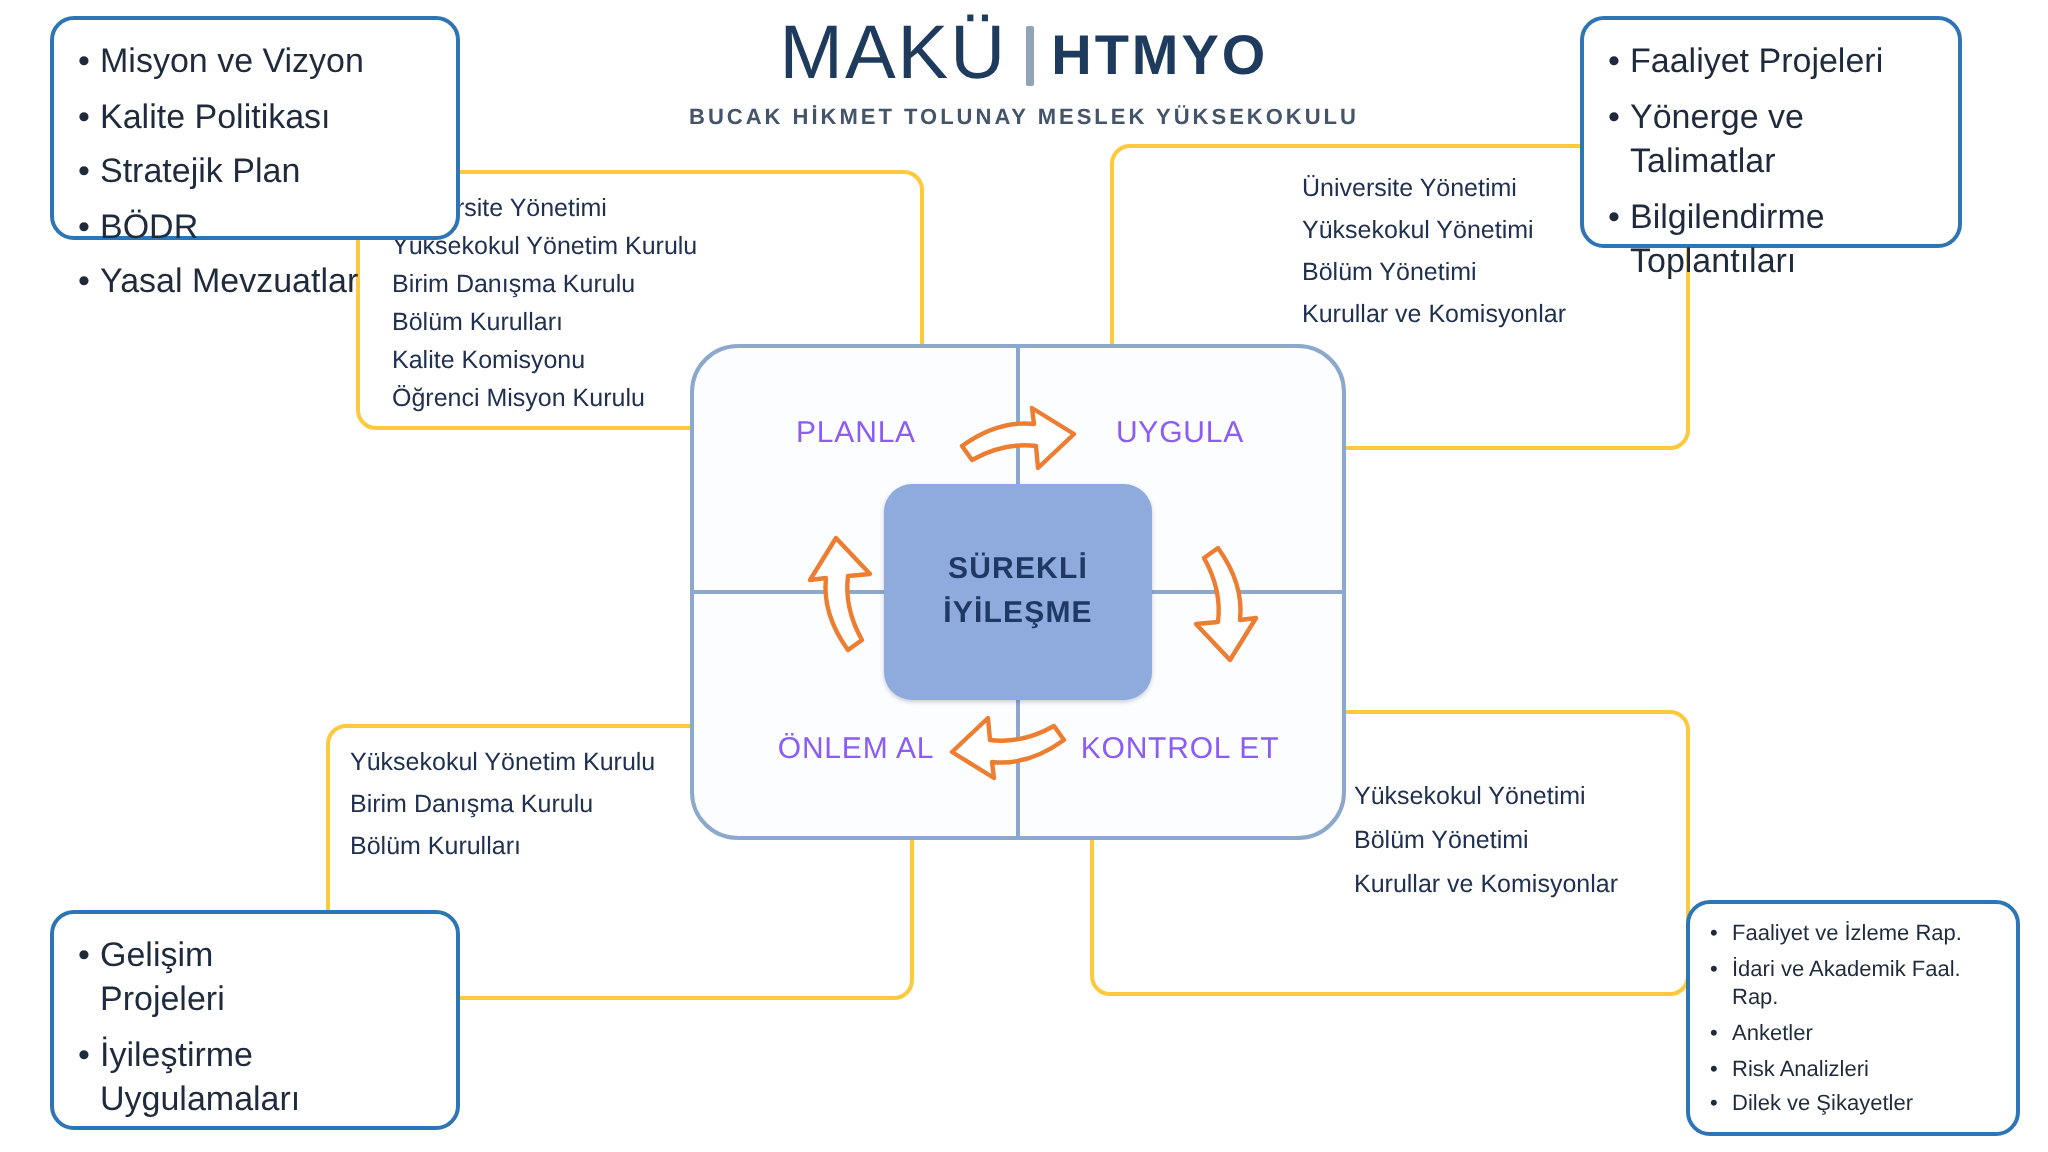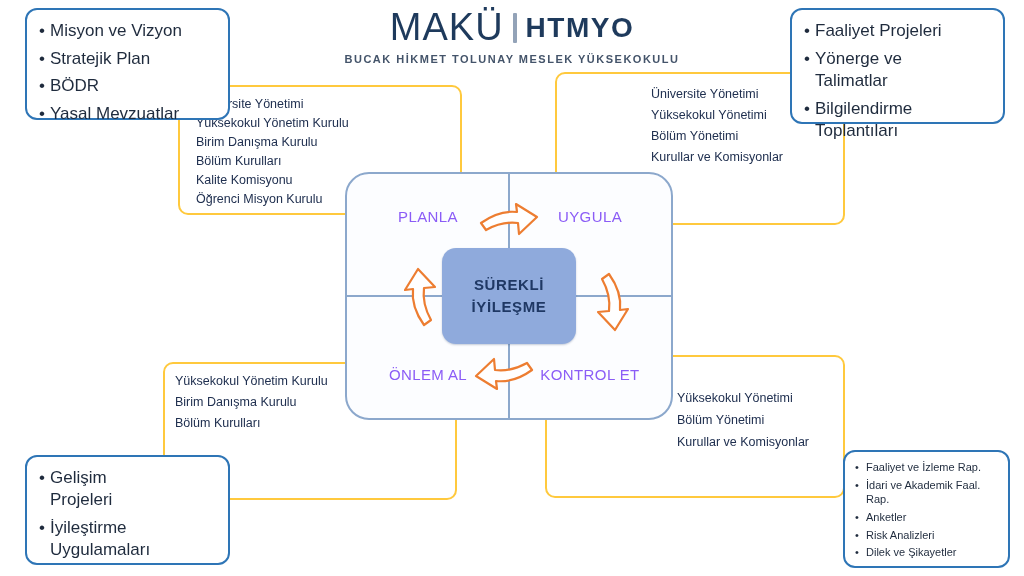--- a/index.html
+++ b/index.html
@@ -16,21 +16,21 @@
   .logo-sub{font-size:28px;font-weight:700;color:var(--logo-navy);letter-spacing:1.5px}
   .logo-subtitle{margin-top:4px;font-size:11px;font-weight:600;letter-spacing:1.5px;color:var(--subtitle-gray)}
 
   
   .bluebox{position:absolute;border:2px solid var(--blue-border);border-radius:12px;background:#fff;z-index:3;padding:10px 8px 8px 12px}
   .bluebox ul{list-style:none}
   .bluebox li{position:relative;padding-left:11px;font-size:17px;line-height:1.3;margin-bottom:6px}
   .bluebox li::before{content:"\2022";position:absolute;left:0;top:0}
   .box-tl{left:25px;top:8px;width:205px;height:112px}
   .box-tl li{margin-bottom:5.5px}
-  .box-tr{left:790px;top:8px;width:215px;height:116px}
+  .box-tr{left:790px;top:8px;width:191px;height:116px}
   .box-tr ul{width:164px}
   .box-bl{left:25px;top:455px;width:205px;height:110px}
   .box-bl ul{width:132px}
   .box-br{left:843px;top:450px;width:167px;height:118px;padding:8px 5px 6px 10px}
   .box-br li{font-size:11px;margin-bottom:3.5px}
 
   
   .yellowbox{position:absolute;border:2px solid var(--yellow-border);border-radius:10px;background:#fff;z-index:2;color:var(--ytext);font-weight:500}
   .yellowbox .yline{font-size:12.5px}
   .ybox-plan{left:178px;top:85px;width:284px;height:130px;padding:8px 0 0 16px}
@@ -44,21 +44,21 @@
 
   
   .cycle{position:absolute;left:345px;top:172px;width:328px;height:248px;background:#fcfdff;border:2px solid var(--cycle-border);border-radius:24px;z-index:4}
   .vline{position:absolute;left:50%;top:0;bottom:0;width:2px;margin-left:-1px;background:var(--cycle-border)}
   .hline{position:absolute;top:50%;left:0;right:0;height:2px;margin-top:-1px;background:var(--cycle-border)}
   .q{position:absolute;width:50%;text-align:center;font-size:15px;font-weight:500;color:#8b5cf6;letter-spacing:.4px}
   .q-plan{left:0;top:34px}
   .q-do{left:50%;top:34px}
   .q-act{left:0;top:192px}
   .q-check{left:50%;top:192px}
-  .center-box{position:absolute;left:50%;top:50%;transform:translate(-50%,-50%);width:134px;height:96px;background:var(--center-fill);border-radius:14px;display:flex;align-items:center;justify-content:center;text-align:center;box-shadow:0 1px 2px rgba(31,56,100,.25)}
+  .center-box{position:absolute;left:50%;top:50%;transform:translate(-50%,-50%);width:134px;height:108px;background:var(--center-fill);border-radius:14px;display:flex;align-items:center;justify-content:center;text-align:center;box-shadow:0 1px 2px rgba(31,56,100,.25)}
   .center-box span{font-size:15px;font-weight:700;color:var(--center-text);letter-spacing:.6px;width:92px;line-height:1.45}
   .arrow{position:absolute;overflow:visible}
   .arrow path{fill:#fff;stroke:var(--arrow);stroke-width:2.2;stroke-linejoin:round}
   .a-top{left:130px;top:27px}
   .a-right{left:234px;top:110px;transform:rotate(90deg)}
   .a-bottom{left:125px;top:182px;transform:rotate(180deg)}
   .a-left{left:41px;top:105px;transform:rotate(270deg)}
 </style>
 </head>
 <body>
@@ -98,20 +98,21 @@
 
   <div class="yellowbox ybox-check">
     <div class="yline">Yüksekokul Yönetimi</div>
     <div class="yline">Bölüm Yönetimi</div>
     <div class="yline">Kurullar ve Komisyonlar</div>
   </div>
 
   <div class="bluebox box-tl">
     <ul class="bullets">
       <li>Misyon ve Vizyon</li>
+      <li>Kalite Politikası</li>
       <li>Stratejik Plan</li>
       <li>BÖDR</li>
       <li>Yasal Mevzuatlar</li>
     </ul>
   </div>
 
   <div class="bluebox box-tr">
     <ul class="bullets">
       <li>Faaliyet Projeleri</li>
       <li>Yönerge ve Talimatlar</li>

